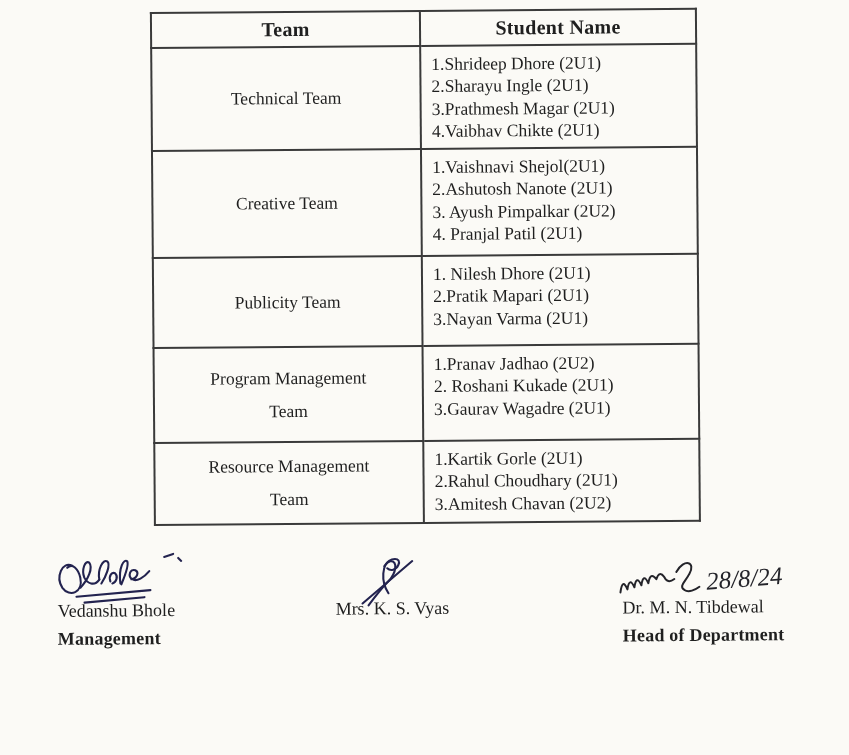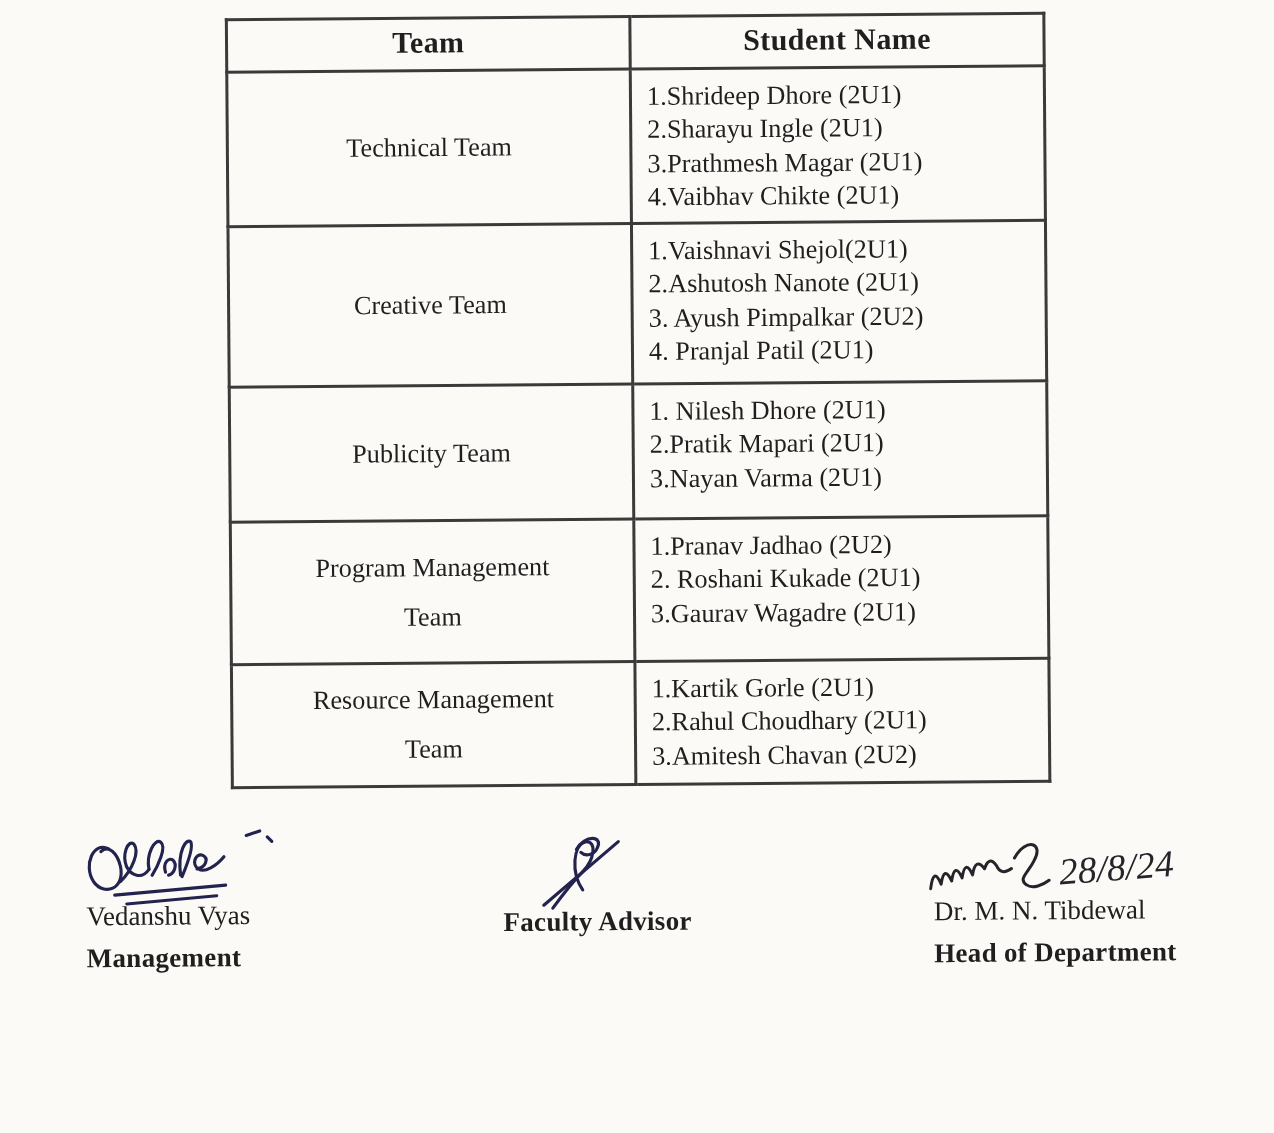--- a/index.html
+++ b/index.html
@@ -139,26 +139,26 @@
     <path class="sig-stroke" d="M30,15 C36,5 48,6 44,14 C42,19 36,20 33,17"></path>
   </svg>
 
   <svg class="sig-svg" style="left:612px;top:558px" width="210" height="52" viewBox="0 0 210 52">
     <path class="scribble" d="M6,36 q2,-15 7,-3 q2,-13 7,-2 q2,-13 7,-2 q2,-13 7,-2 q2,-12 8,-4 q3,-9 8,-2 q3,7 10,2"></path>
     <path class="scribble" d="M62,16 c8,-14 20,-10 13,2 c-4,8 -11,12 -5,16 c4,3 11,0 15,-3"></path>
     <text class="hand-date" x="92" y="34" transform="rotate(-4 92 30)">28/8/24</text>
   </svg>
 
   <div class="sig-block" style="left:55px;top:597px">
-    <div>Vedanshu Vyas</div>
+    <div>Vedanshu Bhole</div>
     <div class="sig-role">Management</div>
   </div>
 
   <div class="sig-block" style="left:333px;top:597px">
-    <div class="sig-role">Faculty Advisor</div>
+    <div>Mrs. K. S. Vyas</div>
   </div>
 
   <div class="sig-block" style="left:620px;top:598px">
     <div>Dr. M. N. Tibdewal</div>
     <div class="sig-role">Head of Department</div>
   </div>
 
 </div>
 
 </body></html>

